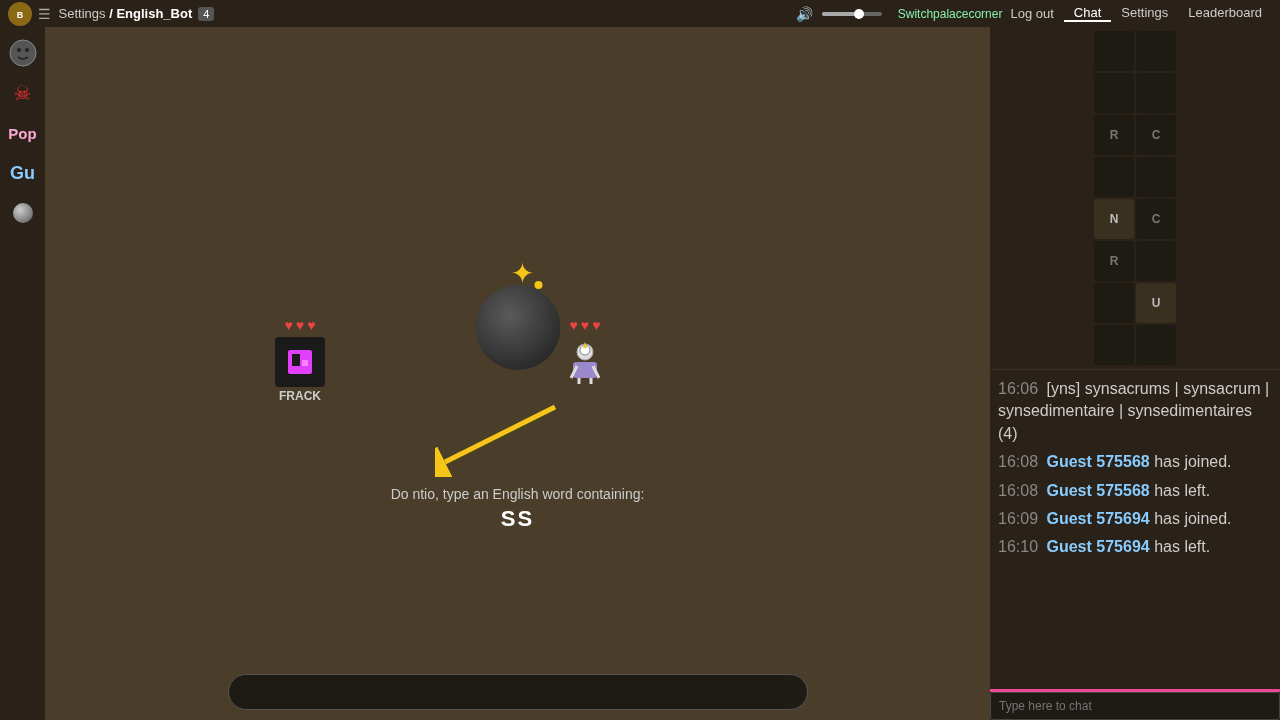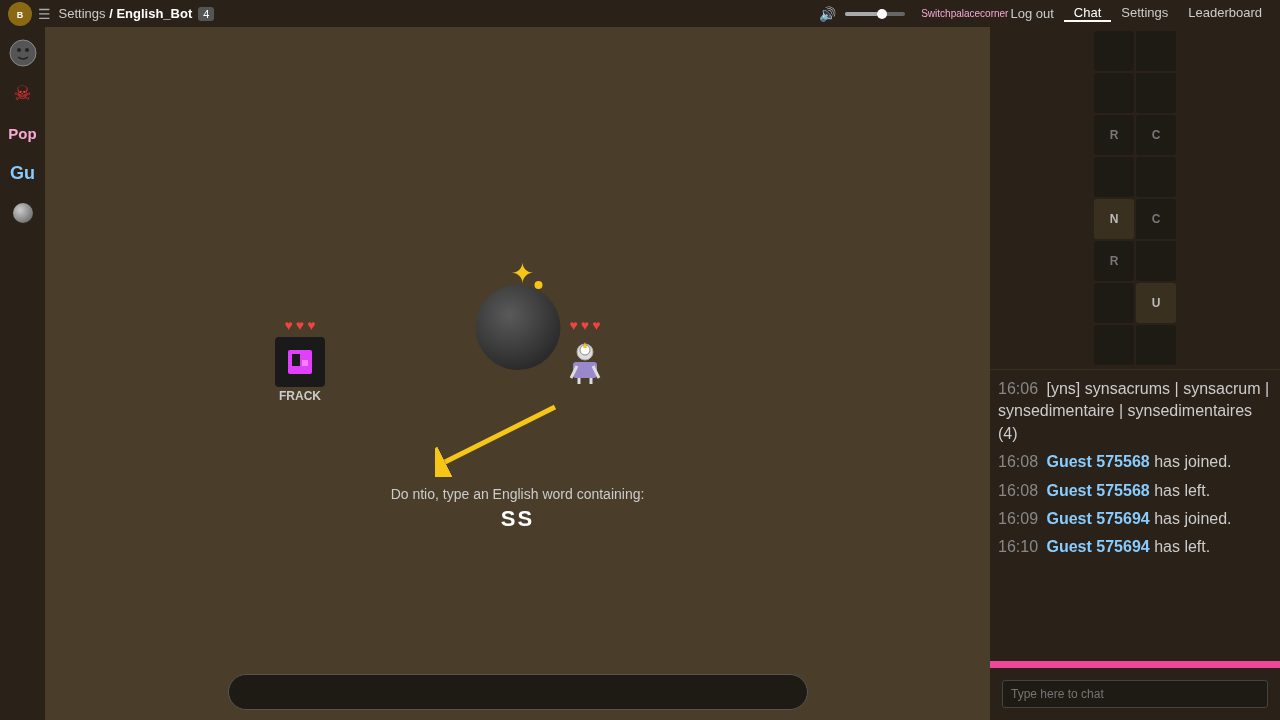--- a/index.html
+++ b/index.html
@@ -50,21 +50,21 @@
     }
     #topbar .volume-area .vol-icon { margin-right: 4px; font-size: 14px; }
     #topbar .volume-slider {
       width: 60px; height: 4px; background: #666; border-radius: 2px; position: relative; margin: 0 4px;
     }
     #topbar .volume-slider .fill { width: 55%; height: 100%; background: #aaa; border-radius: 2px; }
     #topbar .volume-slider .thumb {
       width: 10px; height: 10px; background: #fff; border-radius: 50%;
       position: absolute; top: -3px; left: 53%;
     }
-    #topbar .username { color: #f9a8d4; font-size: 10px; margin-right: 2px; }
+    #topbar .username { color: #86efac; font-size: 12px; margin-right: 8px; }
     #topbar .nav-links { display: flex; }
     #topbar .nav-links a {
       color: #ccc; font-size: 13px; text-decoration: none; padding: 0 10px;
       border-bottom: 2px solid transparent;
     }
     #topbar .nav-links a.active { color: #fff; border-bottom: 2px solid #fff; }
 
     
     #main {
       display: flex;
@@ -213,22 +213,22 @@
       padding: 8px;
       overflow-y: auto;
       font-size: 16px;
       color: #ccc;
     }
     .chat-msg { margin-bottom: 6px; line-height: 1.4; }
     .chat-time { color: #888; margin-right: 4px; }
     .chat-user { color: #8cf; font-weight: bold; }
     .chat-text { color: #ccc; }
     #chat-input-area {
-      padding: 12px;
-      border-top: 7px solid #ec4899;
+      padding: 0;
+      border-top: 3px solid #ec4899;
     }
     .chat-input {
       width: 100%; height: 28px;
       background: #1e1a14;
       border: 1px solid #444;
       border-radius: 3px;
       color: #888; font-size: 12px;
       padding: 0 8px;
       outline: none;
     }

